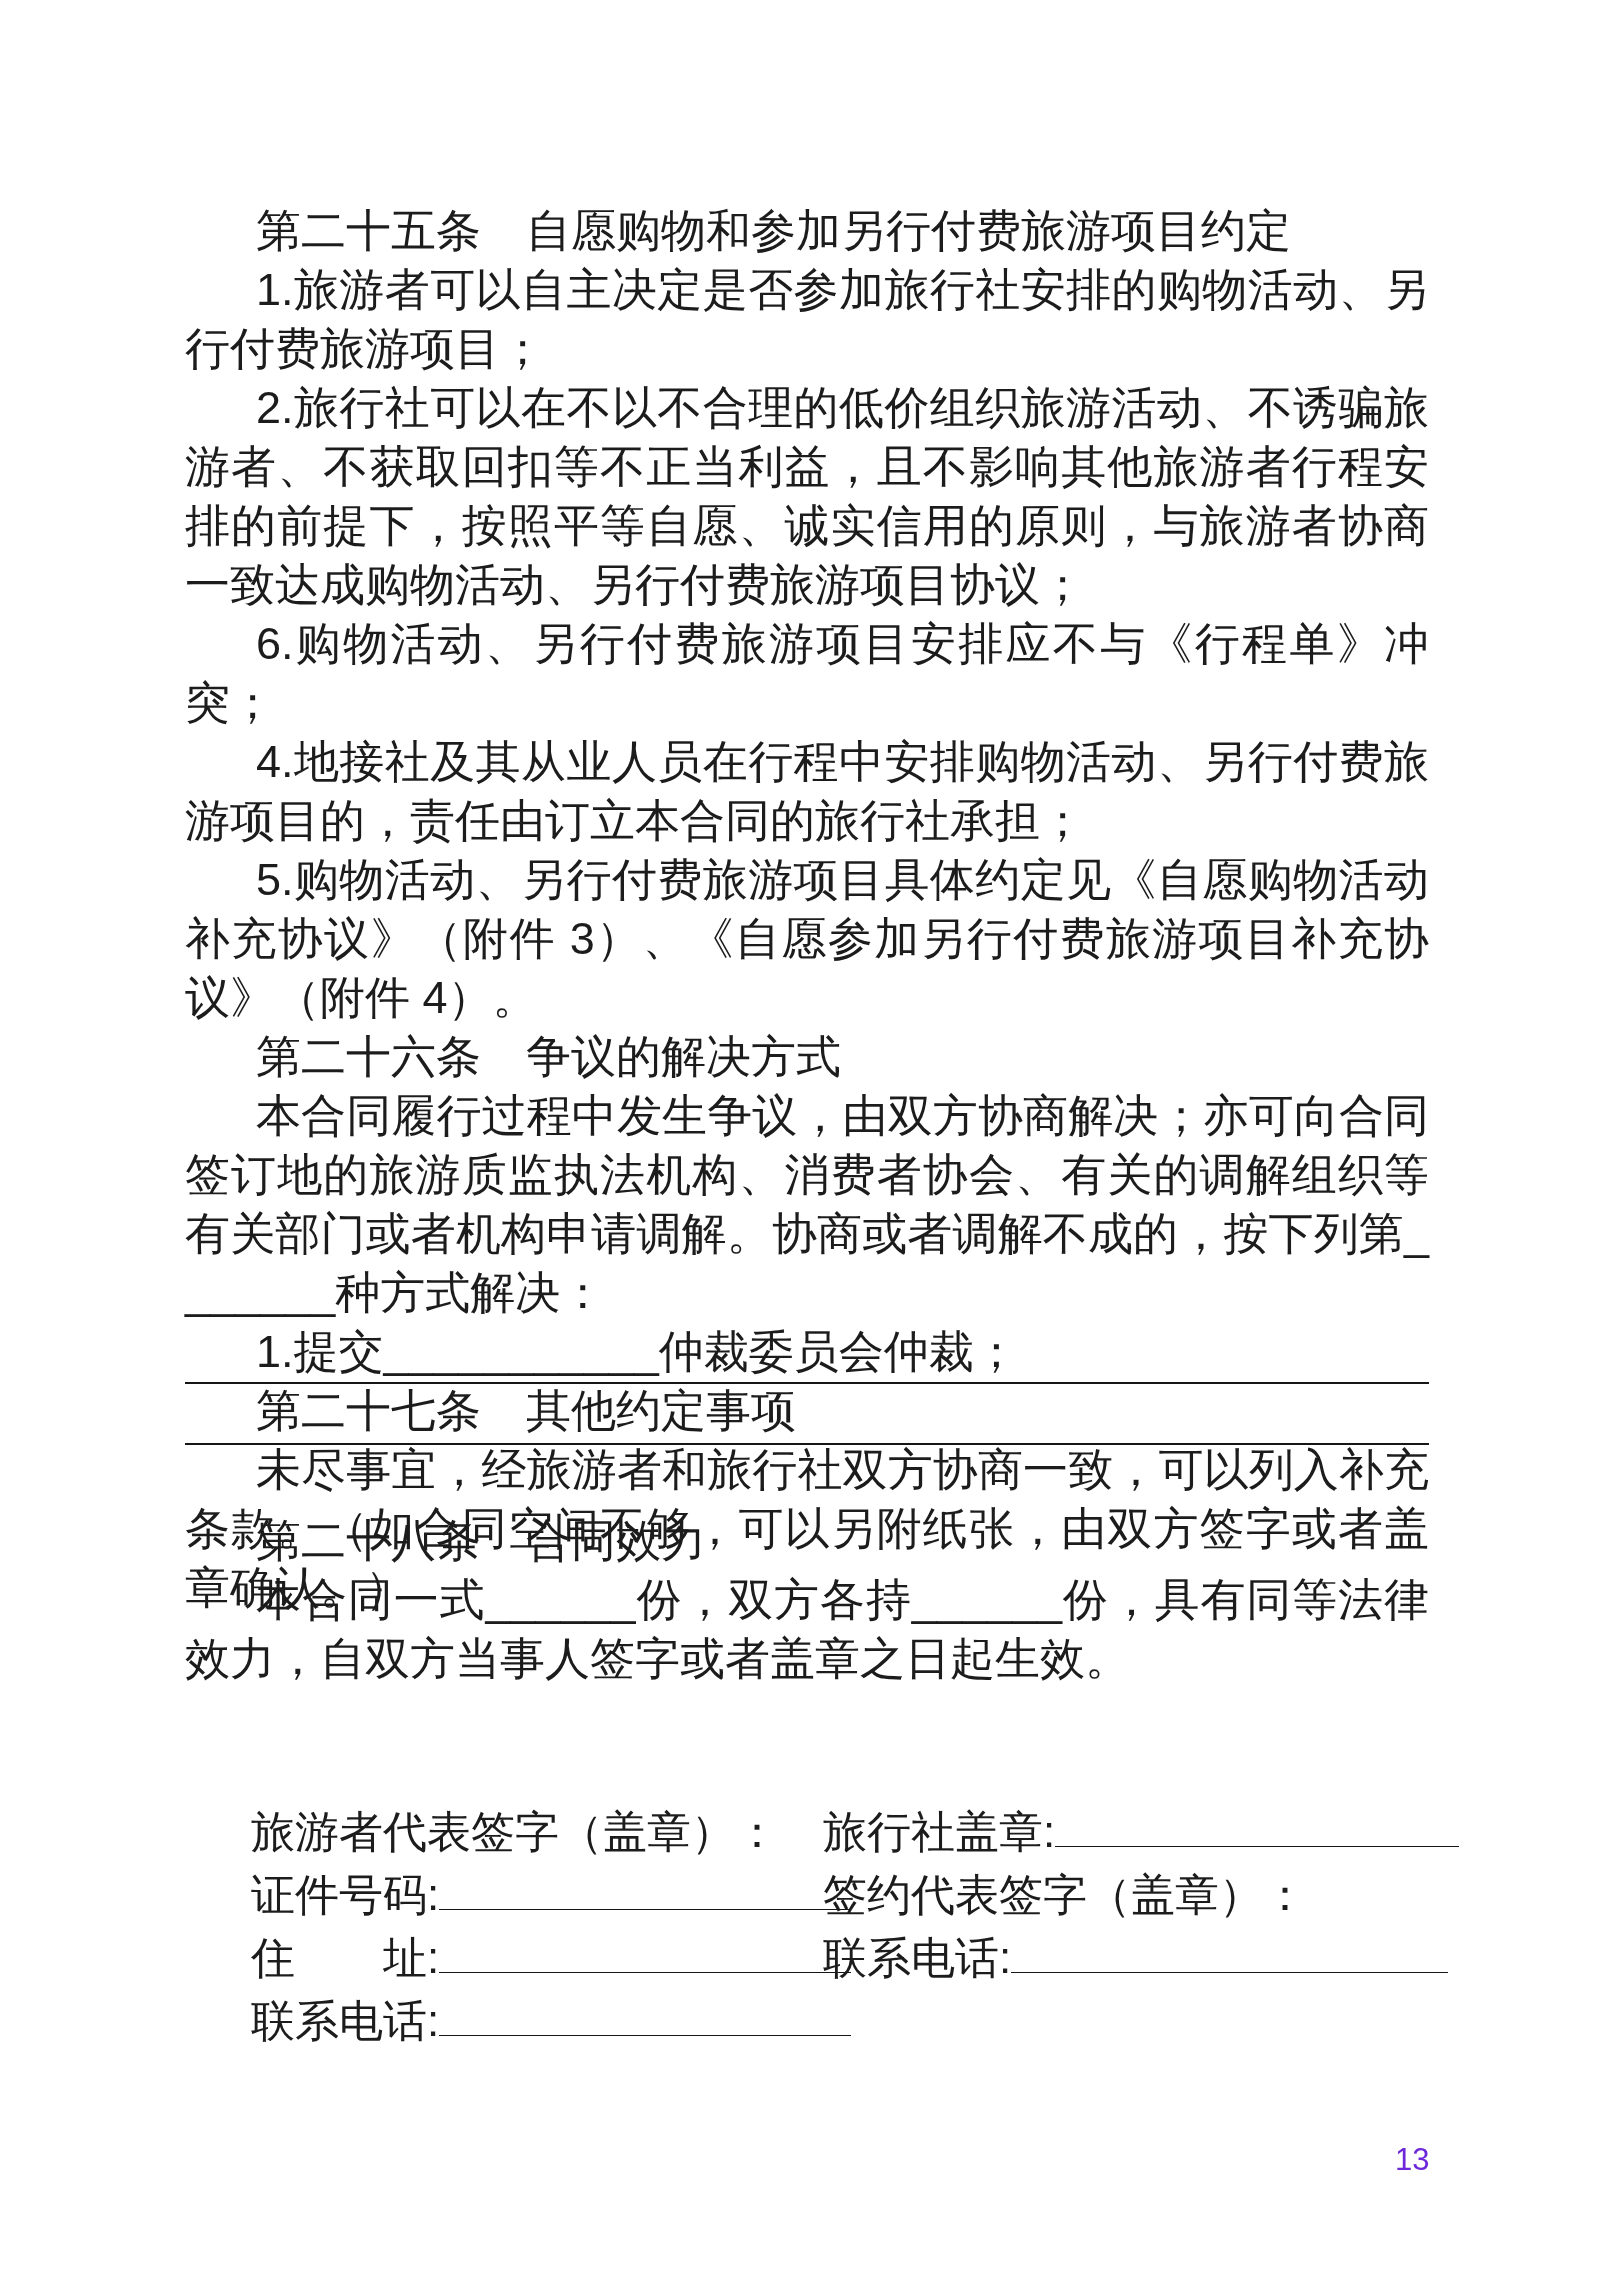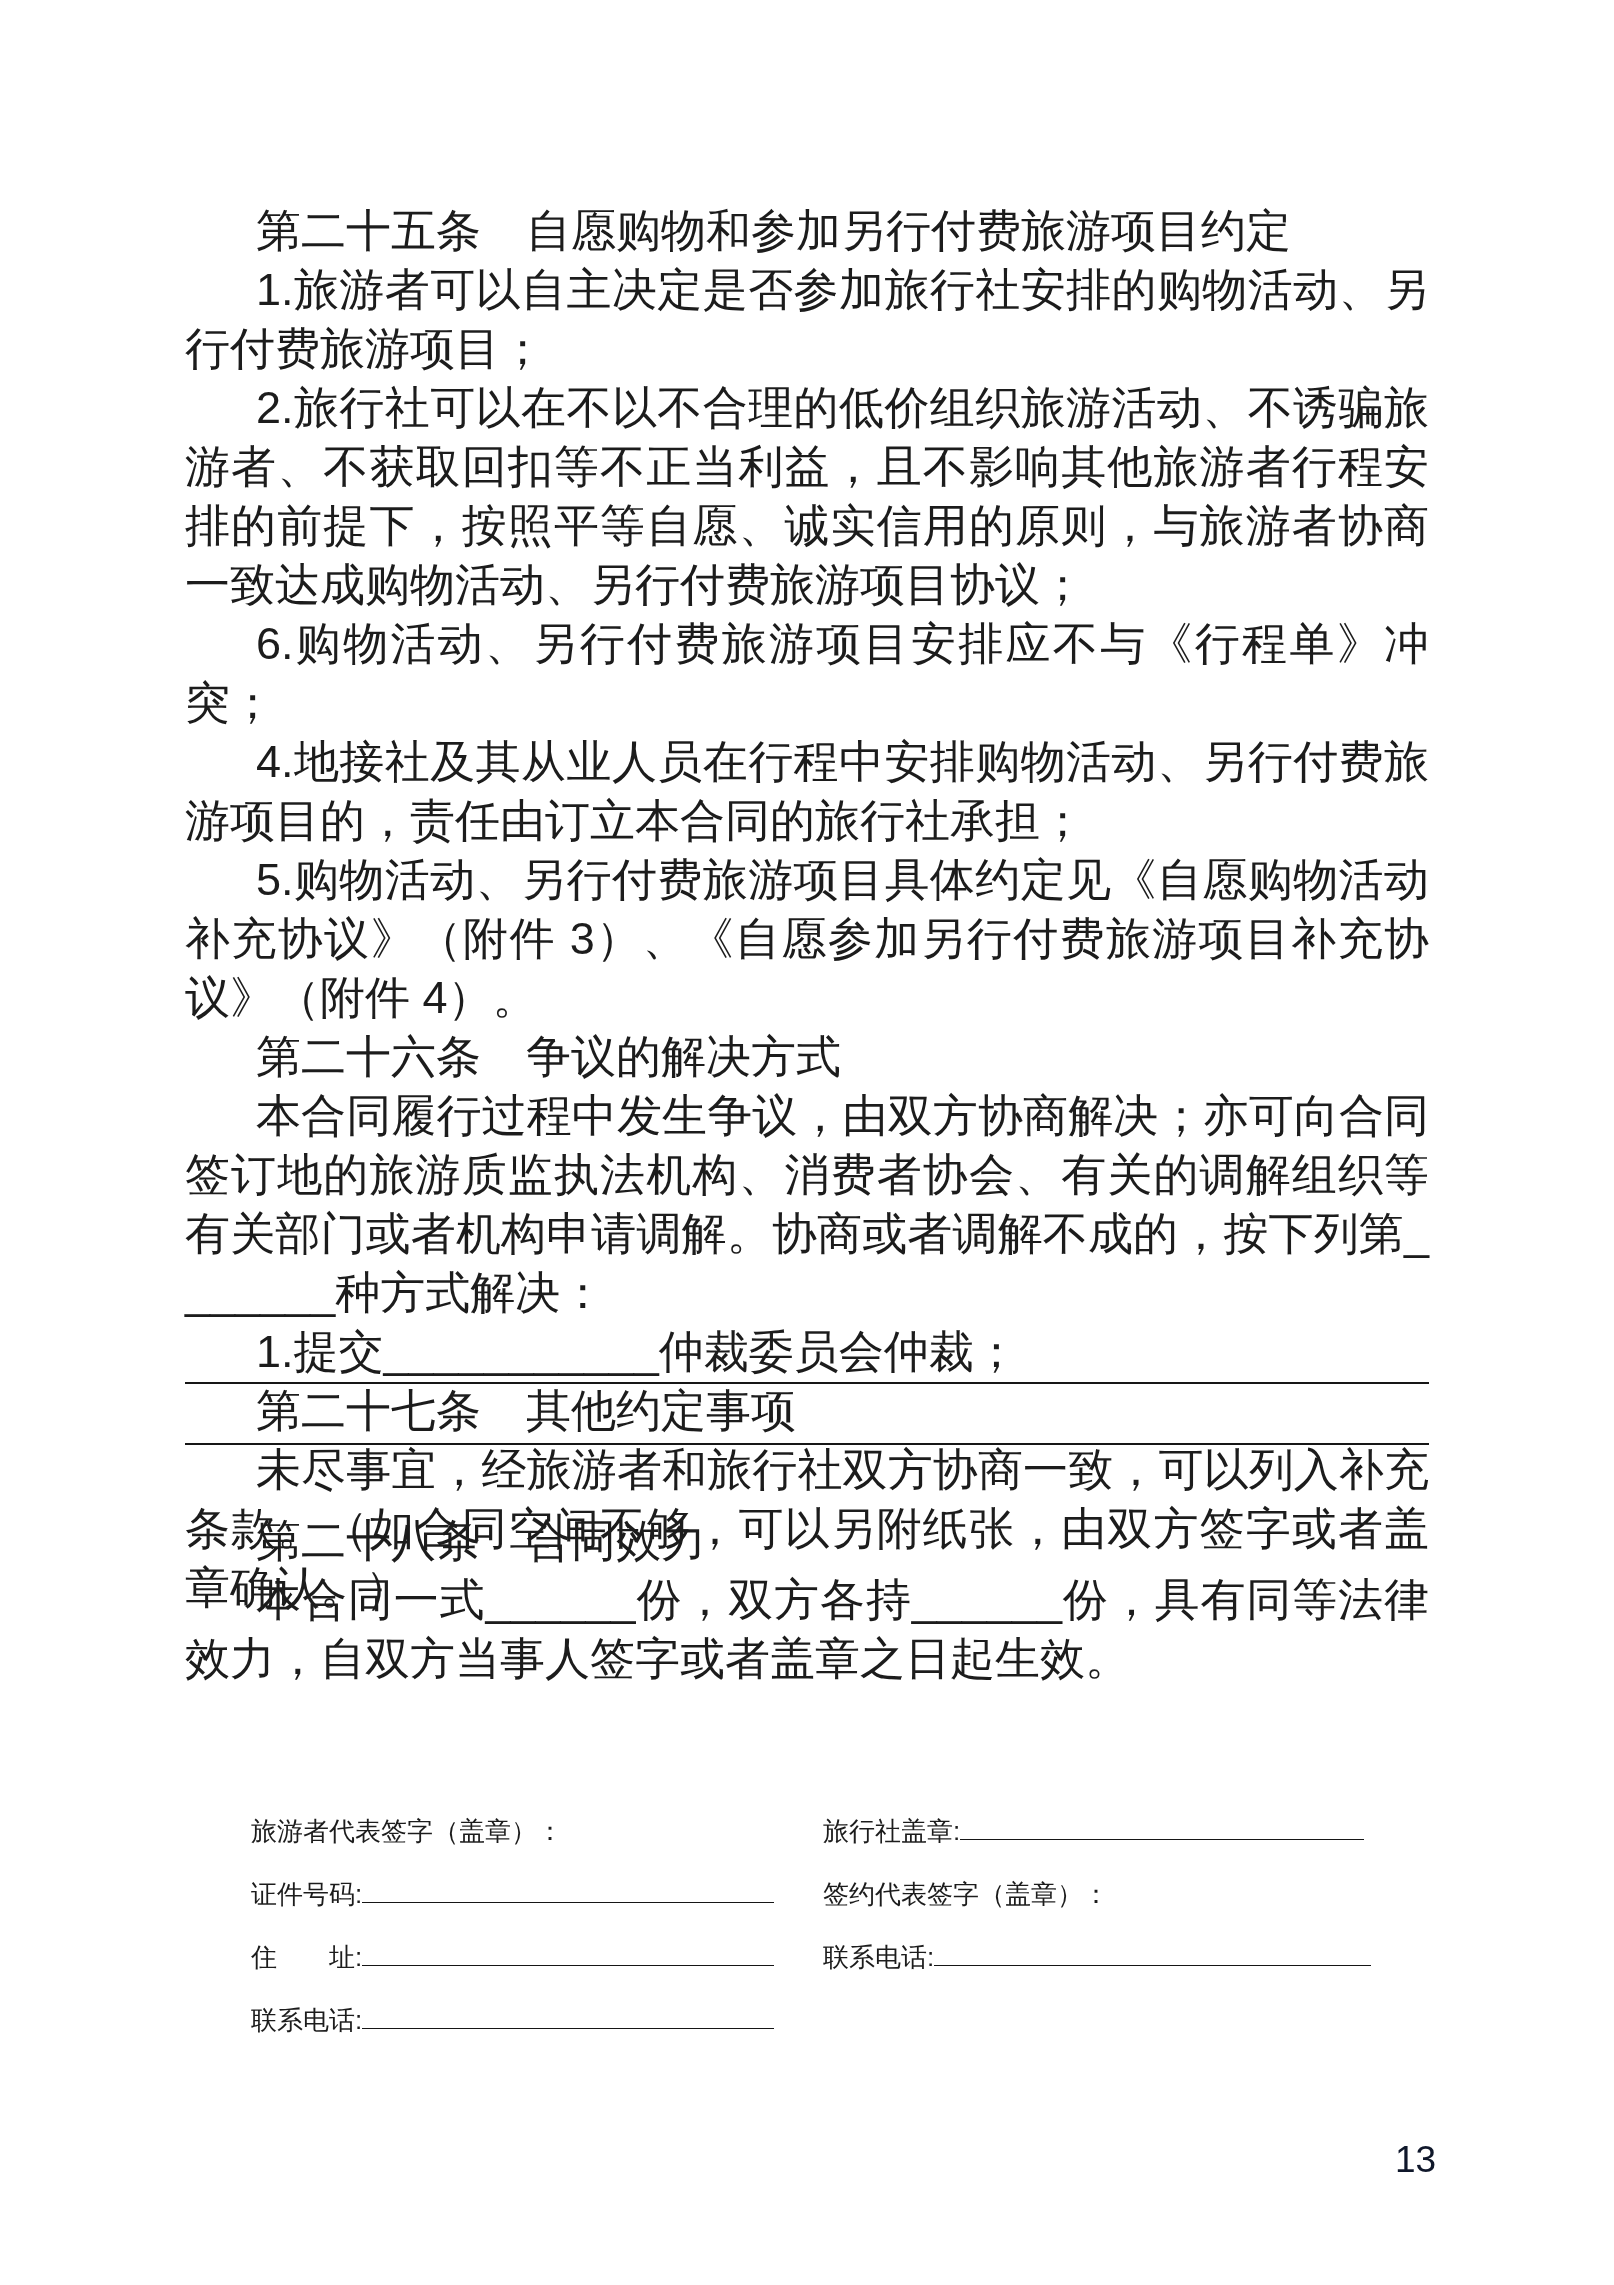--- a/index.html
+++ b/index.html
@@ -39,21 +39,21 @@
     width: 1244px;
     height: 0;
     border-top: 2.7px solid #161616;
   }
   #rule-1 { top: 1382px; }
   #rule-2 { top: 1443px; }
 
   .sig-col {
     position: absolute;
     top: 1800px;
-    font-size: 26px;
+    font-size: 44px;
   }
   #sig-left  { left: 251px; }
   #sig-right { left: 823px; }
   .sig-row {
     height: 63px;
     line-height: 63px;
     white-space: nowrap;
   }
   .blank {
     display: inline-block;
@@ -61,23 +61,23 @@
     border-bottom: 1.8px solid #161616;
   }
   .blank-l  { width: 412px; }
   .blank-r1 { width: 404px; }
   .blank-r  { width: 437px; }
 
   #page-number {
     position: absolute;
     left: 1395px;
     top: 2142px;
-    font-size: 37px;
+    font-size: 31px;
     line-height: 36px;
-    color: #0f172a;
+    color: #6d28d9;
   }
 </style>
 </head>
 <body>
 
 <div class="page">
 
   <div class="flow" id="flow-top">
     <p>第二十五条　自愿购物和参加另行付费旅游项目约定</p>
     <p>1.旅游者可以自主决定是否参加旅行社安排的购物活动、另行付费旅游项目；</p>

